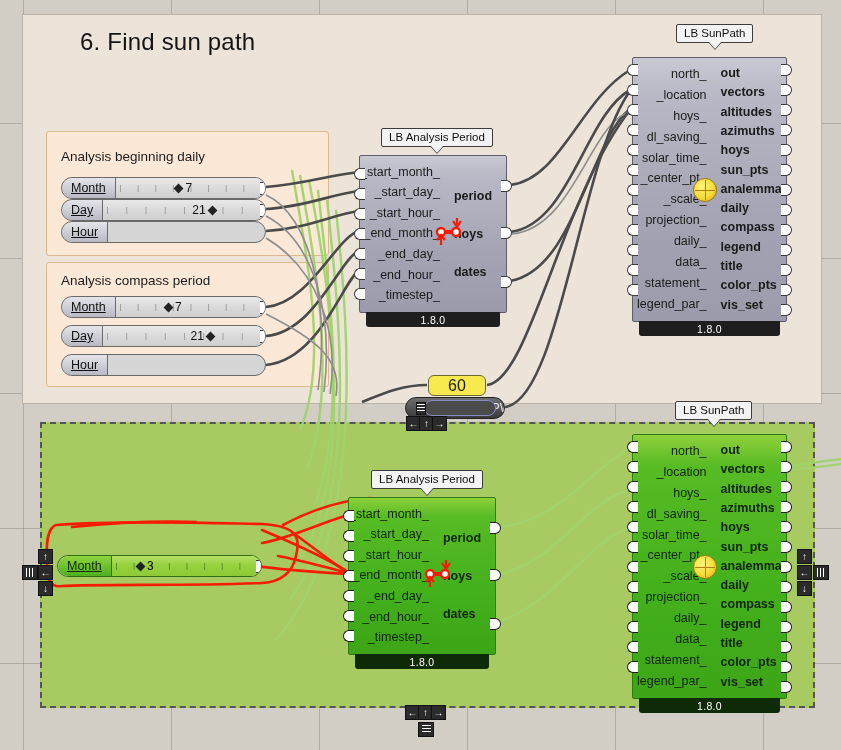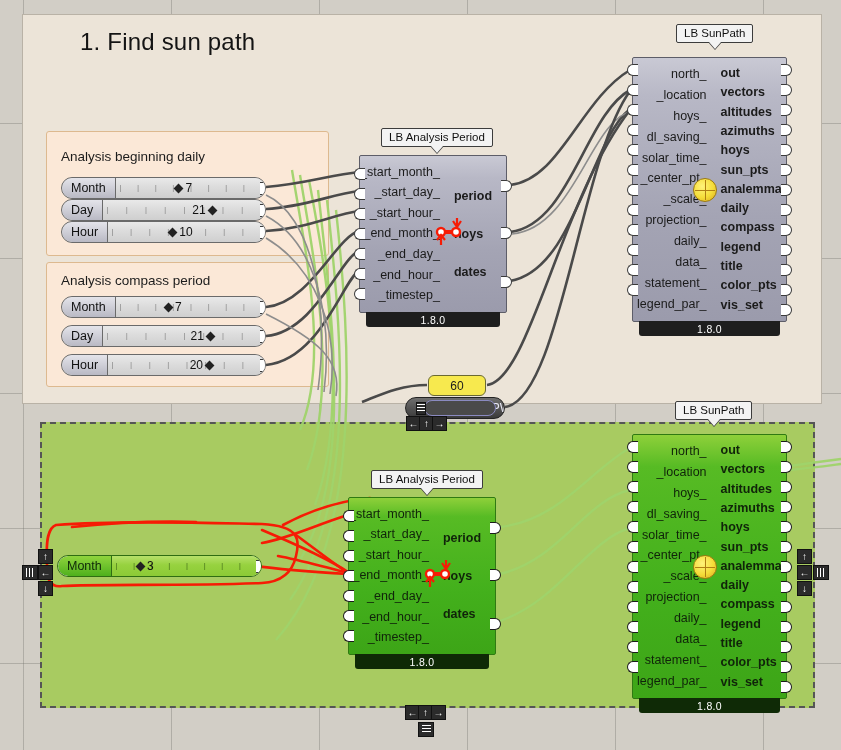--- a/index.html
+++ b/index.html
@@ -74,21 +74,21 @@
   .title{position:absolute;font-size:24px;color:#141414;letter-spacing:.2px;}
   .grp-label{position:absolute;font-size:13.5px;color:#1c1c1c;}
 
   
   .slider{position:absolute;display:flex;box-sizing:border-box;height:22px;
     border:1px solid #6a6a6a;border-radius:11px;overflow:hidden;
     background:#d6d6d6;}
   .sl-name{display:flex;align-items:center;justify-content:center;
     font-size:12.5px;color:#111;padding:0 9px;
     background:linear-gradient(to bottom,#e4e4ea,#b9b9c4);
-    border-right:1px solid #6a6a6a;border-radius:10px 0 0 10px;}
+    border-right:1px solid #6a6a6a;border-radius:10px 0 0 10px;text-decoration:underline;}
   .sl-track{position:relative;flex:1;
     background:linear-gradient(to bottom,#e9e9e9 0%,#dcdcdc 45%,#cfcfcf 100%);}
   .sl-ticks{position:absolute;left:4px;right:4px;top:50%;height:7px;margin-top:-3px;
     background-image:linear-gradient(to right,#8d8d8d 1px,transparent 1px);
     background-size:12.5% 100%;opacity:.75;}
   .sl-val{position:absolute;top:50%;transform:translateY(-50%);
     font-size:12px;color:#111;white-space:nowrap;display:flex;align-items:center;gap:3px;}
   .dia{display:inline-block;width:7px;height:7px;background:#222;
     transform:rotate(45deg);}
   .sl-nub{position:absolute;right:-6px;top:4px;width:11px;height:13px;box-sizing:border-box;
@@ -97,21 +97,21 @@
   .slider.green{border-color:#2f6d12;}
   .slider.green .sl-name{background:linear-gradient(to bottom,#8fd43d,#4fb01d);
     border-right-color:#2f6d12;color:#0f2708;}
   .slider.green .sl-track{background:linear-gradient(to bottom,#b6e06a 0%,#97d23f 45%,#8cca36 100%);}
   .slider.green .sl-ticks{background-image:linear-gradient(to right,#4c7a1d 1px,transparent 1px);}
 
   
   .panel{position:absolute;box-sizing:border-box;
     background:#f7e94e;border:1px solid #6a6a33;border-radius:6px;
     display:flex;align-items:center;justify-content:center;
-    font-size:12px;color:#1c1c1c;}
+    font-size:16px;color:#1c1c1c;}
 
   
   .capsule{position:absolute;box-sizing:border-box;height:22px;
     background:linear-gradient(to bottom,#6e6e6e,#3a3a3a);
     border:1px solid #222;border-radius:11px;
     display:flex;align-items:center;gap:5px;padding:0 10px;overflow:hidden;}
   .capsule .cap-txt{font-size:12px;color:#e8e8f4;white-space:nowrap;}
   .cap-inner{position:absolute;left:18px;right:8px;top:2px;bottom:2px;
     border:1px solid #8a8ac0;border-radius:9px;background:#4a4a4a;}
 
@@ -143,21 +143,21 @@
   .warn{position:absolute;pointer-events:none;}
 </style>
 </head>
 <body>
 
 <div id="canvas">
   <div class="grid"></div>
 
   <div class="group group-beige" style="left:22px;top:14px;width:800px;height:390px;"></div>
 
-  <div class="title" style="left:80px;top:28px;">1. Find sun path</div>
+  <div class="title" style="left:80px;top:28px;">6. Find sun path</div>
 
   <div class="group group-inner" style="left:46px;top:131px;width:283px;height:125px;"></div>
   <div class="grp-label" style="left:61px;top:149px;">Analysis beginning daily</div>
 
   <div class="group group-inner" style="left:46px;top:262px;width:283px;height:125px;"></div>
   <div class="grp-label" style="left:61px;top:273px;">Analysis compass period</div>
 
   <div class="group group-green" style="left:40px;top:422px;width:775px;height:286px;"></div>
 
   <svg class="wires">
@@ -231,28 +231,20 @@
       <div class="sl-val" style="left:55%;">
         <span>21</span>
         <span class="dia"></span>
       </div>
       <div class="sl-nub"></div>
     </div>
   </div>
 
   <div class="slider" style="left:61px;top:221px;width:205px;">
     <div class="sl-name">Hour</div>
-    <div class="sl-track">
-      <div class="sl-ticks"></div>
-      <div class="sl-val" style="left:39%;">
-        <span class="dia"></span>
-        <span>10</span>
-      </div>
-      <div class="sl-nub"></div>
-    </div>
   </div>
 
   <div class="slider" style="left:61px;top:296px;width:205px;">
     <div class="sl-name">Month</div>
     <div class="sl-track">
       <div class="sl-ticks"></div>
       <div class="sl-val" style="left:33%;">
         <span class="dia"></span>
         <span>7</span>
       </div>
@@ -267,28 +259,20 @@
       <div class="sl-val" style="left:54%;">
         <span>21</span>
         <span class="dia"></span>
       </div>
       <div class="sl-nub"></div>
     </div>
   </div>
 
   <div class="slider" style="left:61px;top:354px;width:205px;">
     <div class="sl-name">Hour</div>
-    <div class="sl-track">
-      <div class="sl-ticks"></div>
-      <div class="sl-val" style="left:52%;">
-        <span>20</span>
-        <span class="dia"></span>
-      </div>
-      <div class="sl-nub"></div>
-    </div>
   </div>
 
   <div class="slider green" style="left:57px;top:555px;width:205px;">
     <div class="sl-name">Month</div>
     <div class="sl-track">
       <div class="sl-ticks"></div>
       <div class="sl-val" style="left:17%;">
         <span class="dia"></span>
         <span>3</span>
       </div>

